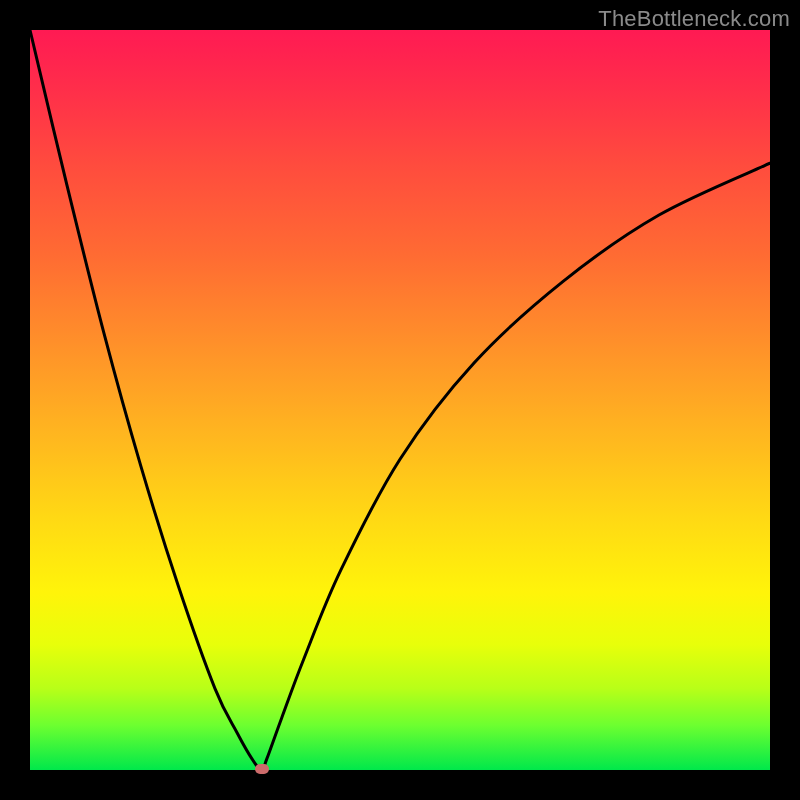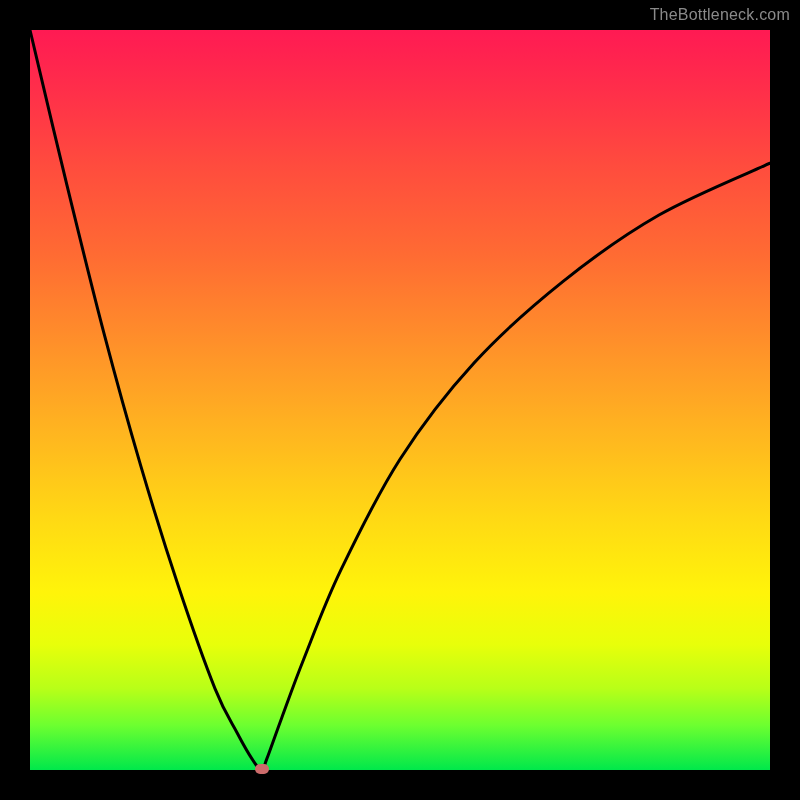--- a/index.html
+++ b/index.html
@@ -43,21 +43,21 @@
     position: absolute;
     left: 0; top: 0;
     width: 740px; height: 740px;
     overflow: visible;
   }
   .watermark {
     position: absolute;
     top: 6px;
     right: 10px;
     color: #8a8a8a;
-    font-size: 16px;
+    font-size: 22px;
     letter-spacing: 0.2px;
   }
   .min-marker {
     position: absolute;
     width: 14px;
     height: 10px;
     background: #cc6b6b;
     border-radius: 5px;
   }
 </style>

